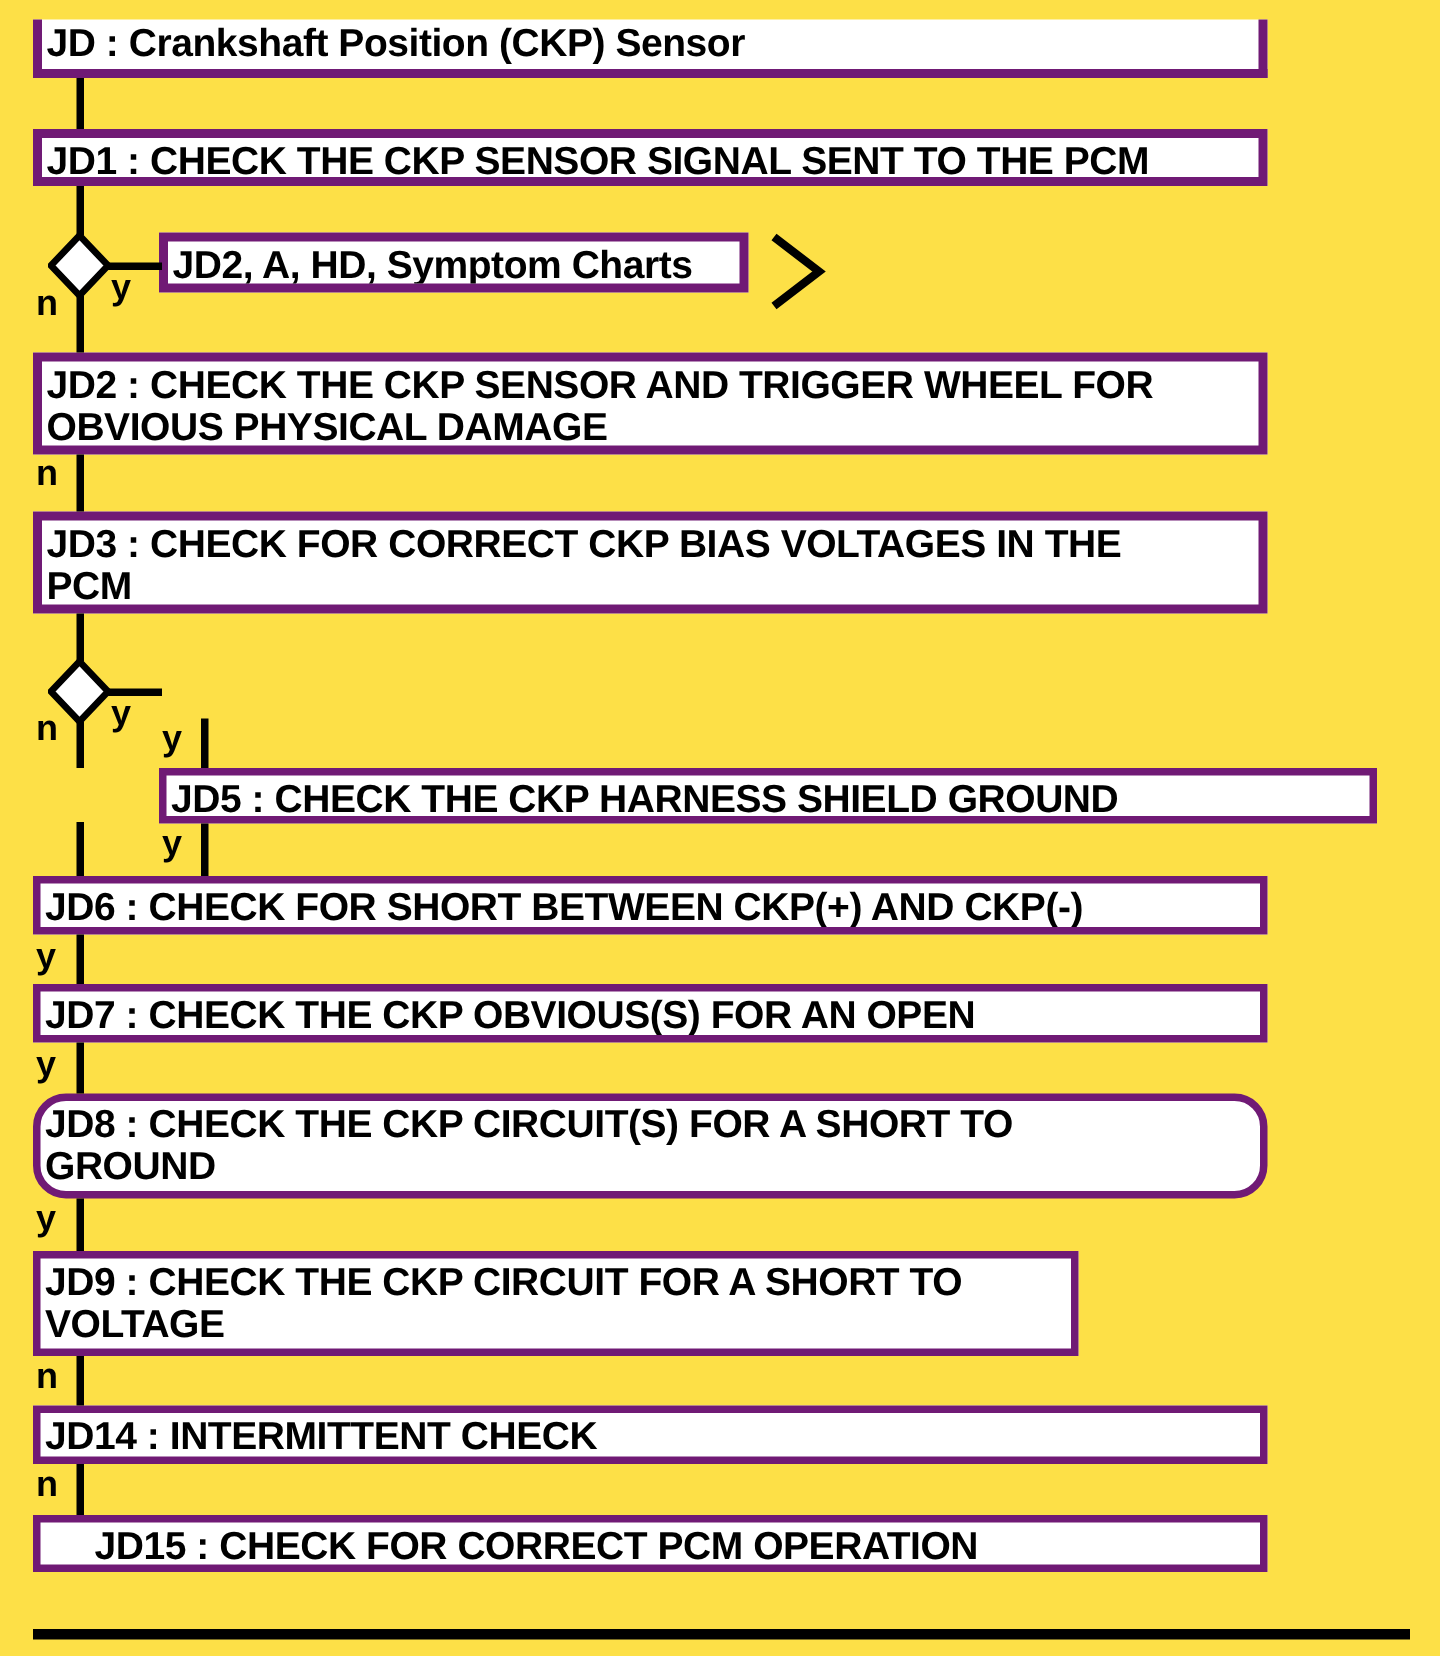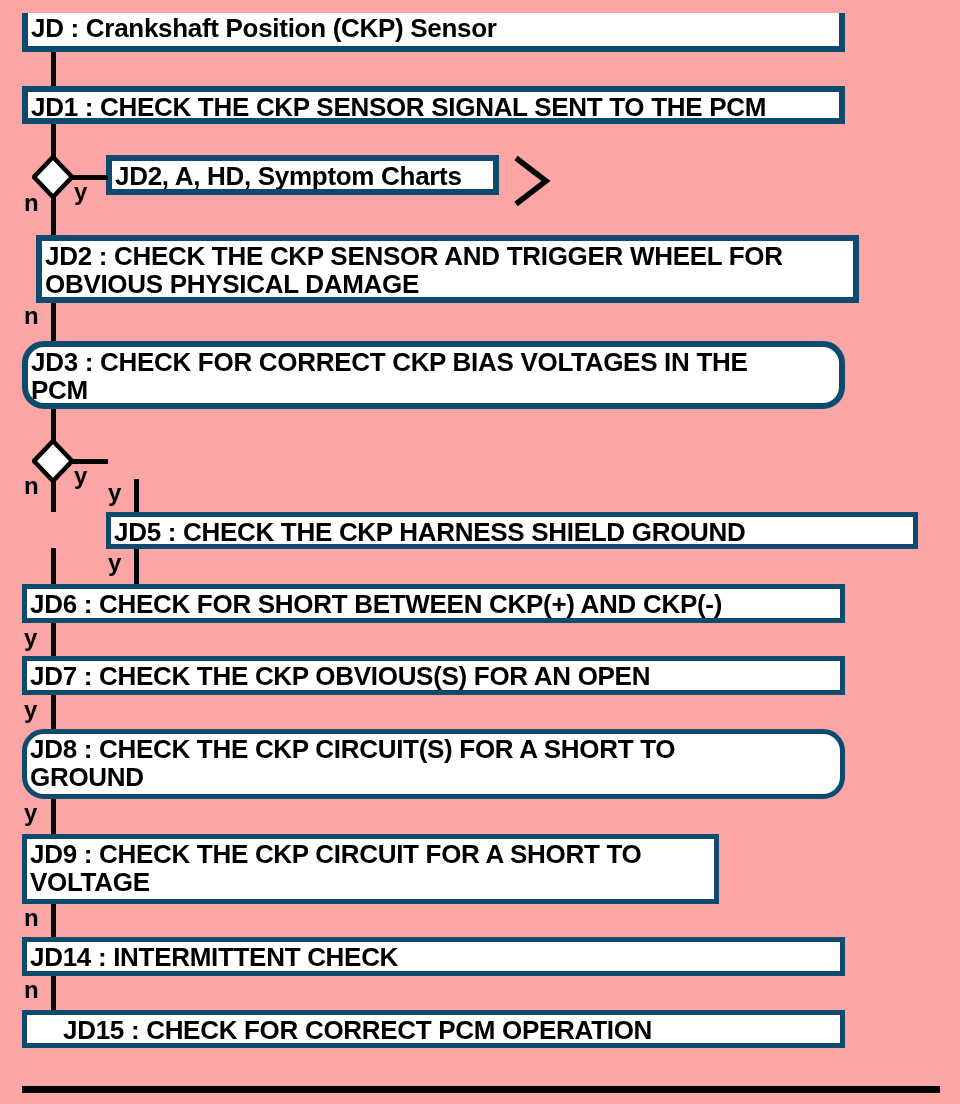--- a/index.html
+++ b/index.html
@@ -1,18 +1,18 @@
 <!DOCTYPE html>
 <html><head>
 <meta charset="utf-8">
 <style>
   html,body{margin:0;padding:0;background:#ffffff;}
-  #page{position:relative;width:960px;height:1104px;background:#fca5a5;
+  #page{position:relative;width:960px;height:1104px;background:#fde047;
         font-family:"Liberation Sans",sans-serif;color:#000;overflow:hidden;}
-  .box{position:absolute;box-sizing:border-box;border:5px solid #0c4a6e;background:#fff;
+  .box{position:absolute;box-sizing:border-box;border:5px solid #701a75;background:#fff;
        font-weight:bold;font-size:26px;line-height:28px;letter-spacing:-0.3px;
        padding:1px 3px 0 3px;white-space:pre-line;overflow:hidden;}
   .thick{border-width:6px;}
   .notop{border-top:none;}
   .vline,.hline{position:absolute;background:#000;}
   .vline{width:5px;}
   .hline{height:5px;}
   .lbl{position:absolute;font-weight:bold;font-size:24px;line-height:24px;}
   .dshape{position:absolute;}
   .rule{position:absolute;background:#000;}
@@ -21,24 +21,24 @@
 <body>
 
 <div id="page">
 
   <div class="box thick notop" style="left:22px;top:13px;width:823px;height:39px;">JD : Crankshaft Position (CKP) Sensor</div>
 
   <div class="box thick" style="left:22px;top:86px;width:823px;height:38px;">JD1 : CHECK THE CKP SENSOR SIGNAL SENT TO THE PCM</div>
 
   <div class="box thick" style="left:106px;top:155px;width:393px;height:40px;">JD2, A, HD, Symptom Charts</div>
 
-  <div class="box thick" style="left:36px;top:235px;width:823px;height:68px;">JD2 : CHECK THE CKP SENSOR AND TRIGGER WHEEL FOR
+  <div class="box thick" style="left:22px;top:235px;width:823px;height:68px;">JD2 : CHECK THE CKP SENSOR AND TRIGGER WHEEL FOR
 OBVIOUS PHYSICAL DAMAGE</div>
 
-  <div class="box thick" style="left:22px;top:341px;width:823px;height:68px;border-radius:22px;">JD3 : CHECK FOR CORRECT CKP BIAS VOLTAGES IN THE
+  <div class="box thick" style="left:22px;top:341px;width:823px;height:68px;">JD3 : CHECK FOR CORRECT CKP BIAS VOLTAGES IN THE
 PCM</div>
 
 
   <div class="box" style="left:106px;top:512px;width:812px;height:37px;">JD5 : CHECK THE CKP HARNESS SHIELD GROUND</div>
 
   <div class="box" style="left:22px;top:584px;width:823px;height:39px;">JD6 : CHECK FOR SHORT BETWEEN CKP(+) AND CKP(-)</div>
 
   <div class="box" style="left:22px;top:656px;width:823px;height:39px;">JD7 : CHECK THE CKP OBVIOUS(S) FOR AN OPEN</div>
 
   <div class="box" style="left:22px;top:729px;width:823px;height:70px;border-radius:22px;">JD8 : CHECK THE CKP CIRCUIT(S) FOR A SHORT TO

